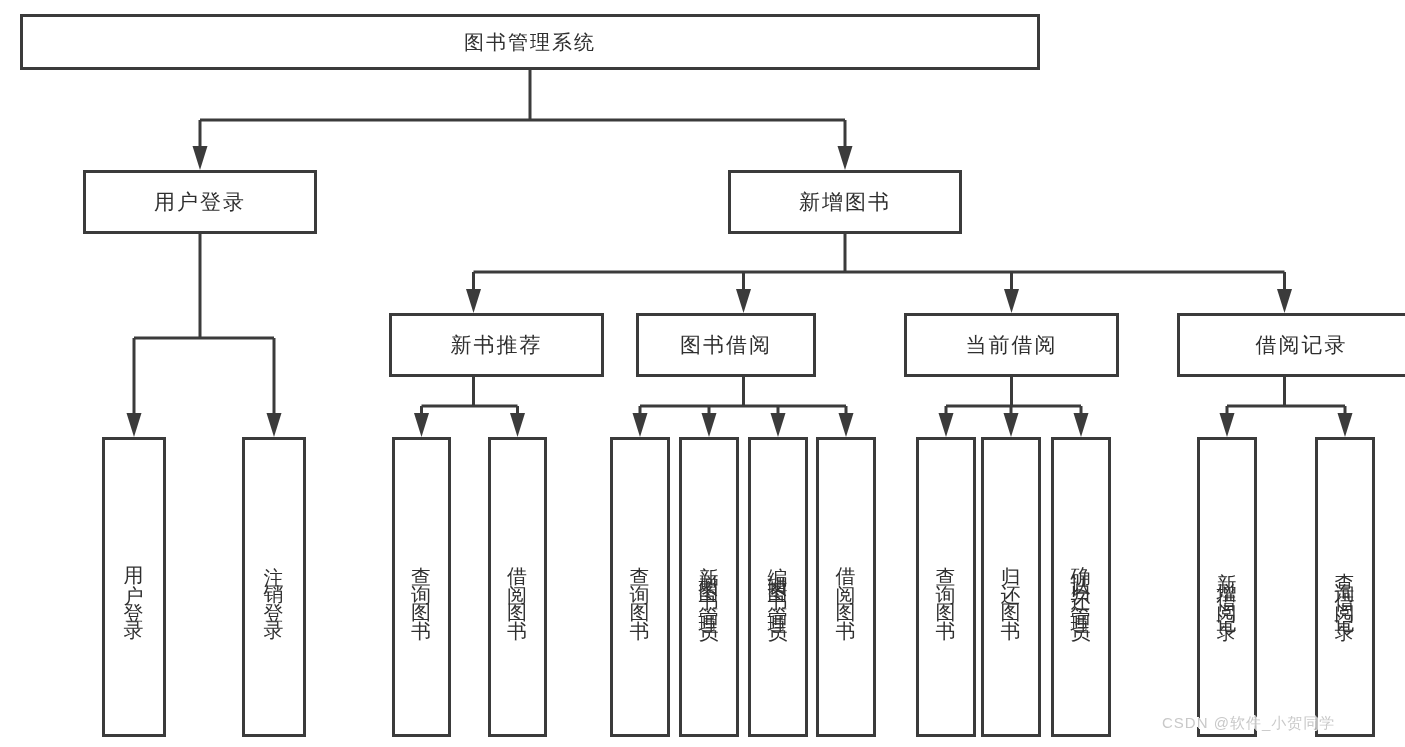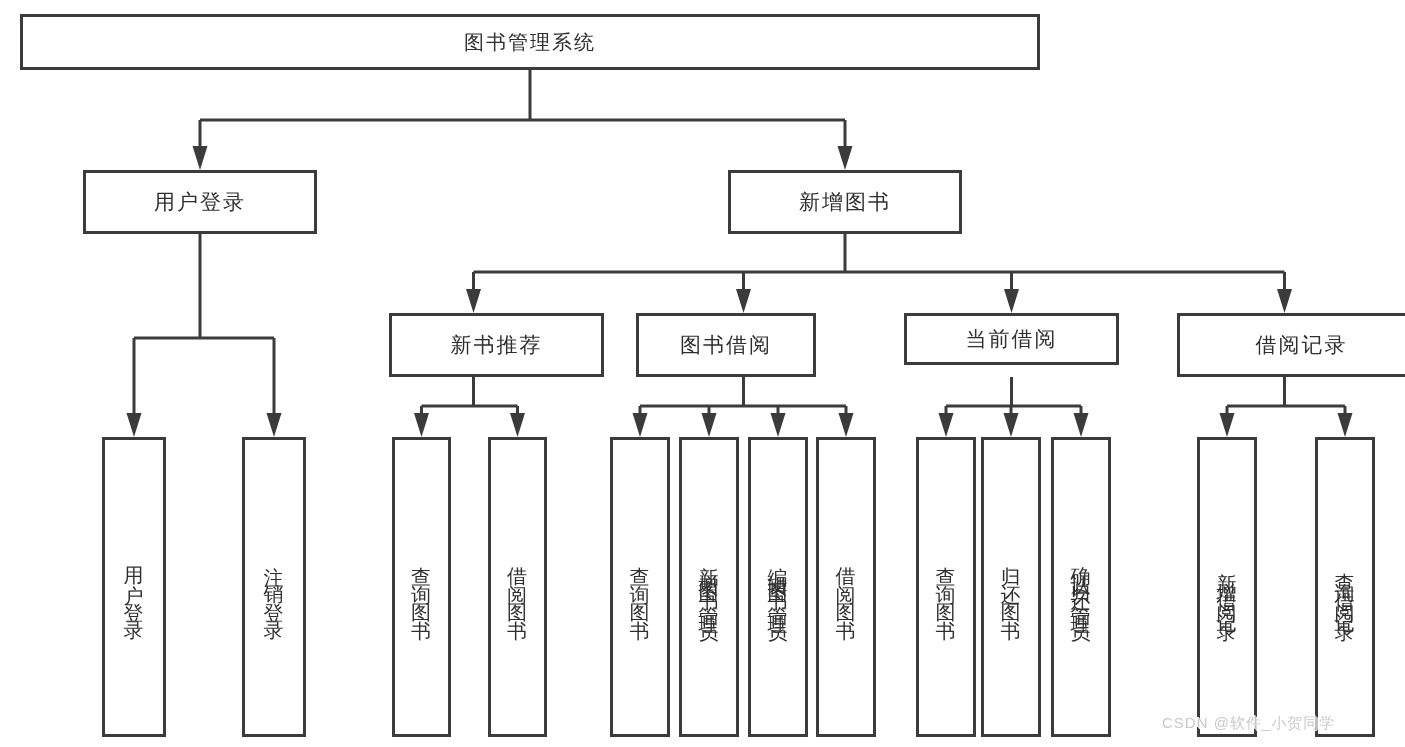--- a/index.html
+++ b/index.html
@@ -145,21 +145,21 @@
   <div class="box" style="left:728px; top:170px; width:234px; height:64px;">
     <span class="h-label">新增图书</span>
   </div>
 
   <div class="box" style="left:366px; top:313px; width:215px; height:64px;margin-left:23px;">
     <span class="h-label">新书推荐</span>
   </div>
   <div class="box" style="left:636px; top:313px; width:180px; height:64px;">
     <span class="h-label">图书借阅</span>
   </div>
-  <div class="box" style="left:904px; top:313px; width:215px; height:52px;font-family:Liberation Mono, monospace;">
+  <div class="box" style="left:904px; top:313px; width:215px; height:64px;font-family:Liberation Mono, monospace;">
     <span class="h-label">当前借阅</span>
   </div>
   <div class="box" style="left:1177px; top:313px; width:249px; height:64px;">
     <span class="h-label">借阅记录</span>
   </div>
 
   <div class="box" style="left:102px; top:437px; width:64px; height:300px;">
     <span class="v-label sp-wide">用户登录</span>
   </div>
   <div class="box" style="left:242px; top:437px; width:64px; height:300px;">

